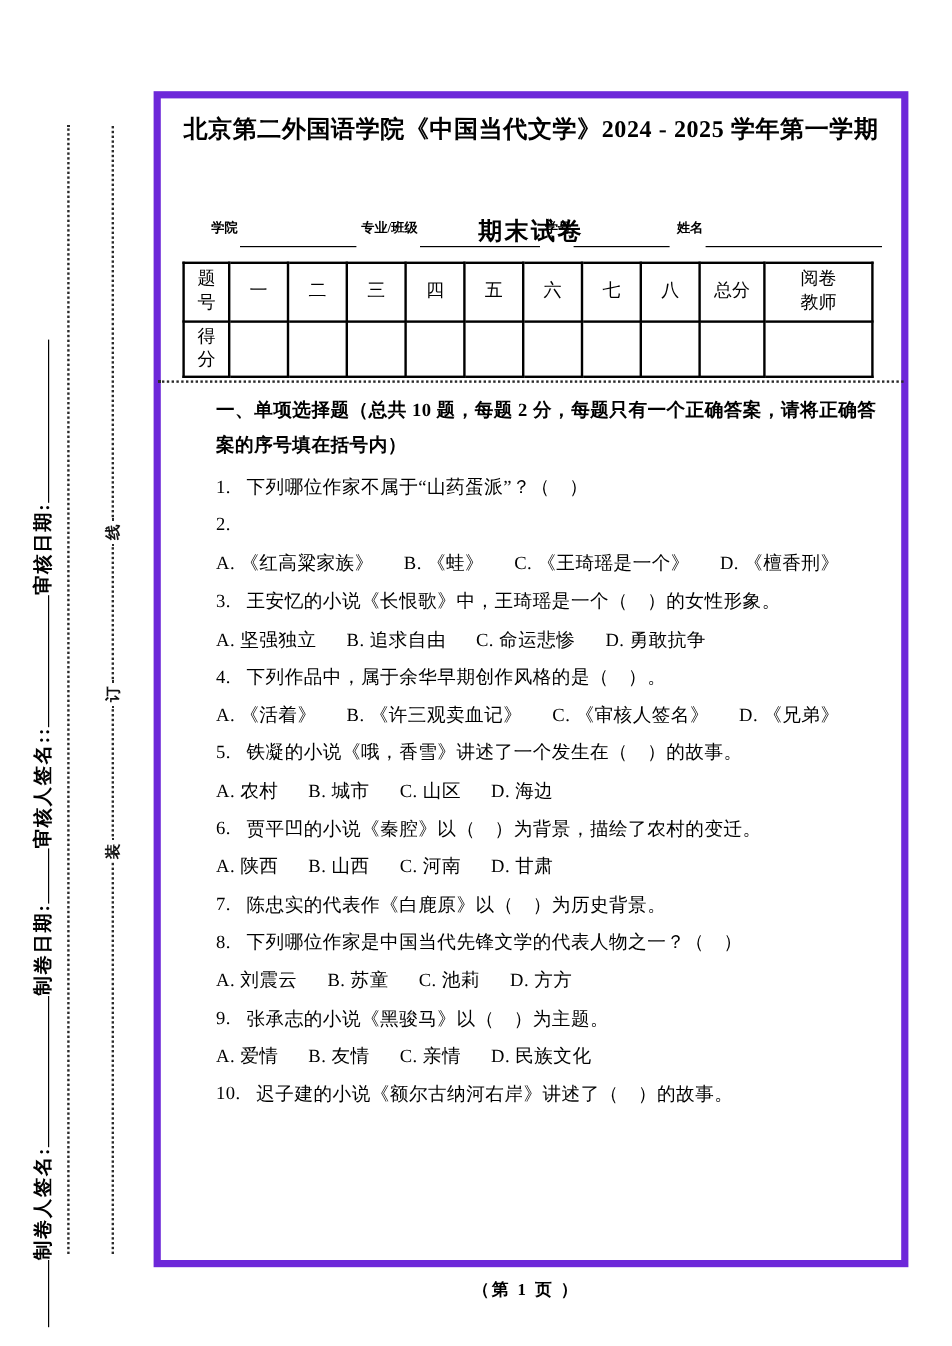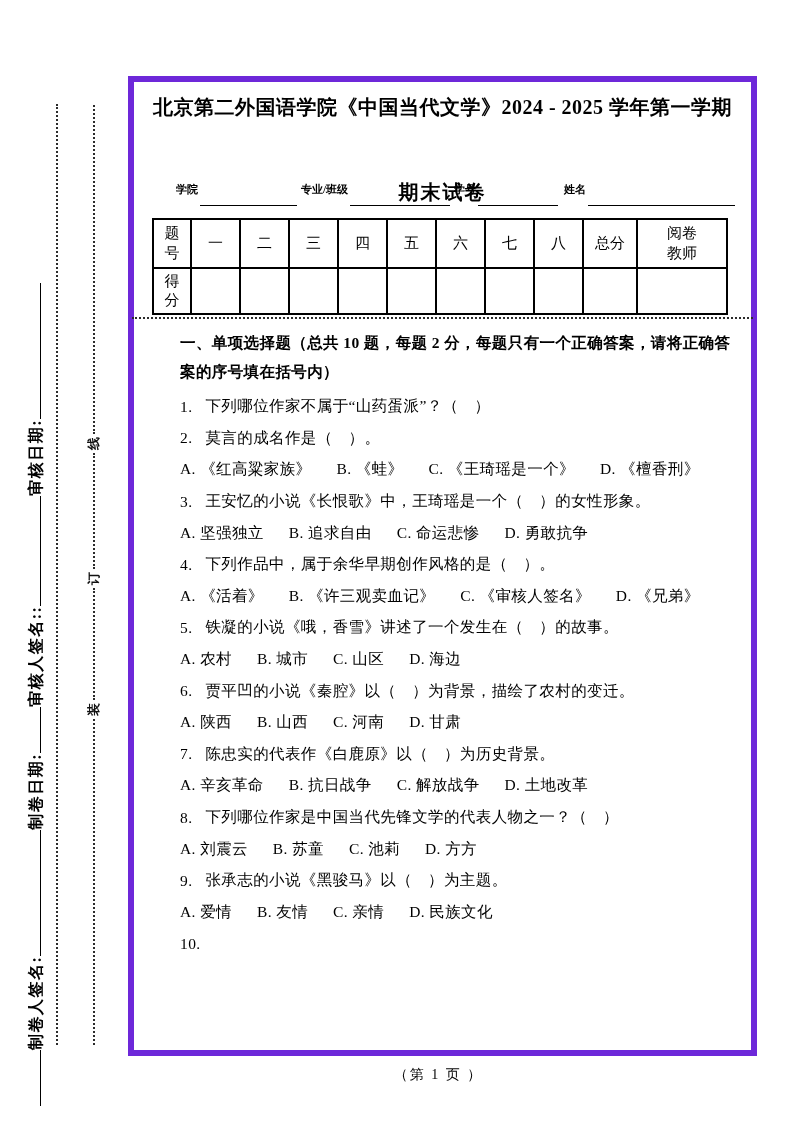--- a/index.html
+++ b/index.html
@@ -48,21 +48,21 @@
   .dotted-divider{position:absolute;top:235px;left:-2px;right:-2px;height:0;
     border-top:2.4px dotted #2b2b2b;}
 
   .qa{position:absolute;top:247px;left:12px;right:6px;font-size:15.5px;letter-spacing:0.4px;margin-left:34px;}
   .sec-head{font-weight:bold;line-height:28.5px;margin-bottom:5px;}
   .qline{height:31.6px;display:flex;align-items:center;white-space:nowrap;}
   .qnum{margin-right:13px;}
   .opt{margin-right:25px;}
 
   .footer{position:absolute;left:128px;top:1066px;width:621px;text-align:center;
-    font-size:14px;font-weight:normal;letter-spacing:2px;}
+    font-size:14px;font-weight:bold;letter-spacing:2px;}
 </style>
 </head>
 <body>
 
 <div class="page">
 
   <div class="labels-strip">
     <span class="sblank sb1"></span>
     <span>制卷人签名:</span>
     <span class="sblank sb2"></span>
@@ -153,21 +153,20 @@
 
     <div class="qa">
       <div class="sec-head">一、单项选择题（总共 10 题，每题 2 分，每题只有一个正确答案，请将正确答案的序号填在括号内）</div>
       <div>
           <div class="qline">
             <span class="qnum">1.</span>
             <span>下列哪位作家不属于“山药蛋派”？（　）</span>
           </div>
           <div class="qline">
             <span class="qnum">2.</span>
-            <span>莫言的成名作是（　）。</span>
           </div>
           <div class="qline">
             <span class="opt">A. 《红高粱家族》</span>
             <span class="opt">B. 《蛙》</span>
             <span class="opt">C. 《王琦瑶是一个》</span>
             <span class="opt">D. 《檀香刑》</span>
           </div>
           <div class="qline">
             <span class="qnum">3.</span>
             <span>王安忆的小说《长恨歌》中，王琦瑶是一个（　）的女性形象。</span>
@@ -206,26 +205,20 @@
             <span class="opt">A. 陕西</span>
             <span class="opt">B. 山西</span>
             <span class="opt">C. 河南</span>
             <span class="opt">D. 甘肃</span>
           </div>
           <div class="qline">
             <span class="qnum">7.</span>
             <span>陈忠实的代表作《白鹿原》以（　）为历史背景。</span>
           </div>
           <div class="qline">
-            <span class="opt">A. 辛亥革命</span>
-            <span class="opt">B. 抗日战争</span>
-            <span class="opt">C. 解放战争</span>
-            <span class="opt">D. 土地改革</span>
-          </div>
-          <div class="qline">
             <span class="qnum">8.</span>
             <span>下列哪位作家是中国当代先锋文学的代表人物之一？（　）</span>
           </div>
           <div class="qline">
             <span class="opt">A. 刘震云</span>
             <span class="opt">B. 苏童</span>
             <span class="opt">C. 池莉</span>
             <span class="opt">D. 方方</span>
           </div>
           <div class="qline">
@@ -233,20 +226,21 @@
             <span>张承志的小说《黑骏马》以（　）为主题。</span>
           </div>
           <div class="qline">
             <span class="opt">A. 爱情</span>
             <span class="opt">B. 友情</span>
             <span class="opt">C. 亲情</span>
             <span class="opt">D. 民族文化</span>
           </div>
           <div class="qline">
             <span class="qnum">10.</span>
+            <span>迟子建的小说《额尔古纳河右岸》讲述了（　）的故事。</span>
           </div>
         </div>
     </div>
 
   </div>
 
   <div class="footer">（第 1 页 ）</div>
 
 </div>
 

